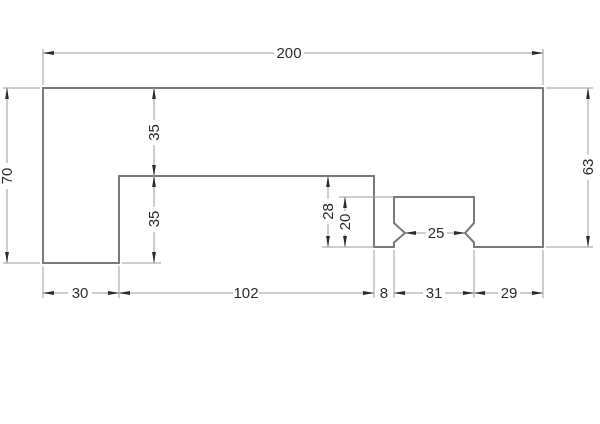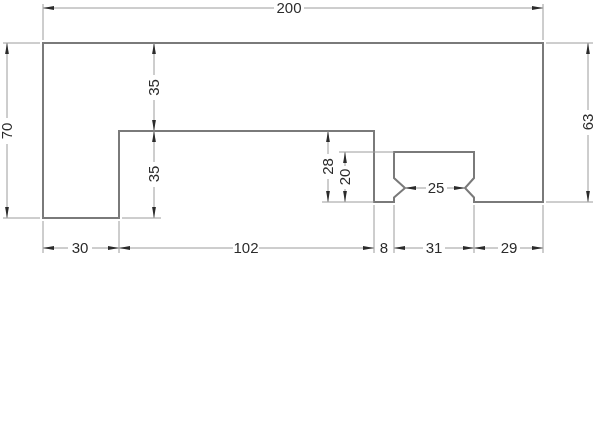--- a/index.html
+++ b/index.html
@@ -4,21 +4,21 @@
 <style>
   :root {
     --bg: #ffffff;
     --outline: #7a7a7a;
     --dimline: #9c9c9c;
     --ink: #2b2b2b;
   }
   html, body { margin: 0; padding: 0; background: var(--bg); }
   .drawing-container {
     width: 600px; height: 328px; background: var(--bg);
-    position: relative; overflow: hidden;
+    position: relative; overflow: hidden; margin-top: 45px;
   }
   svg { display: block; }
   .outline { fill: none; stroke: var(--outline); stroke-width: 2; stroke-linejoin: miter; }
   .dline { stroke: var(--dimline); stroke-width: 1; fill: none; }
   .arr { fill: var(--ink); stroke: none; }
   .dimtext {
     font-family: "Liberation Sans", sans-serif;
     font-size: 15px;
     fill: var(--ink);
   }

